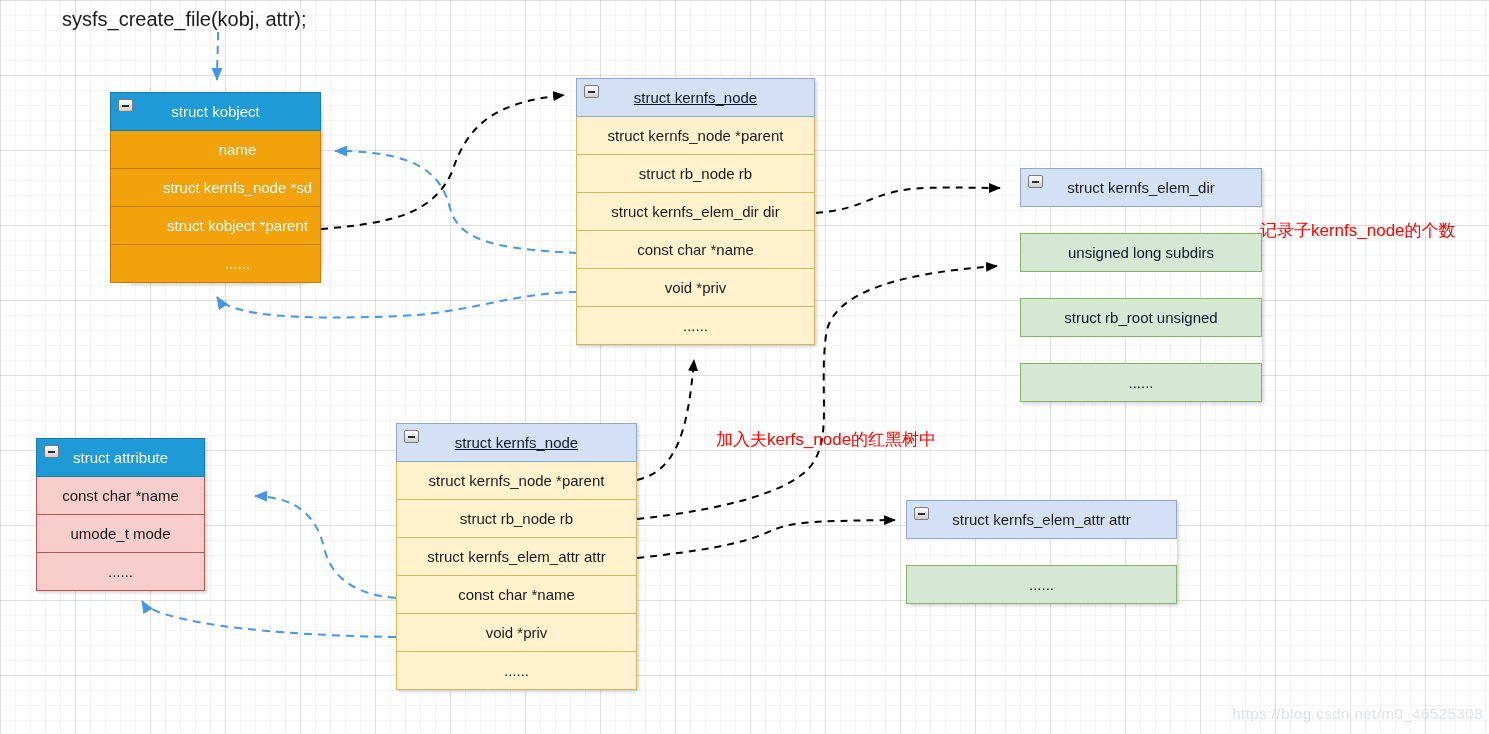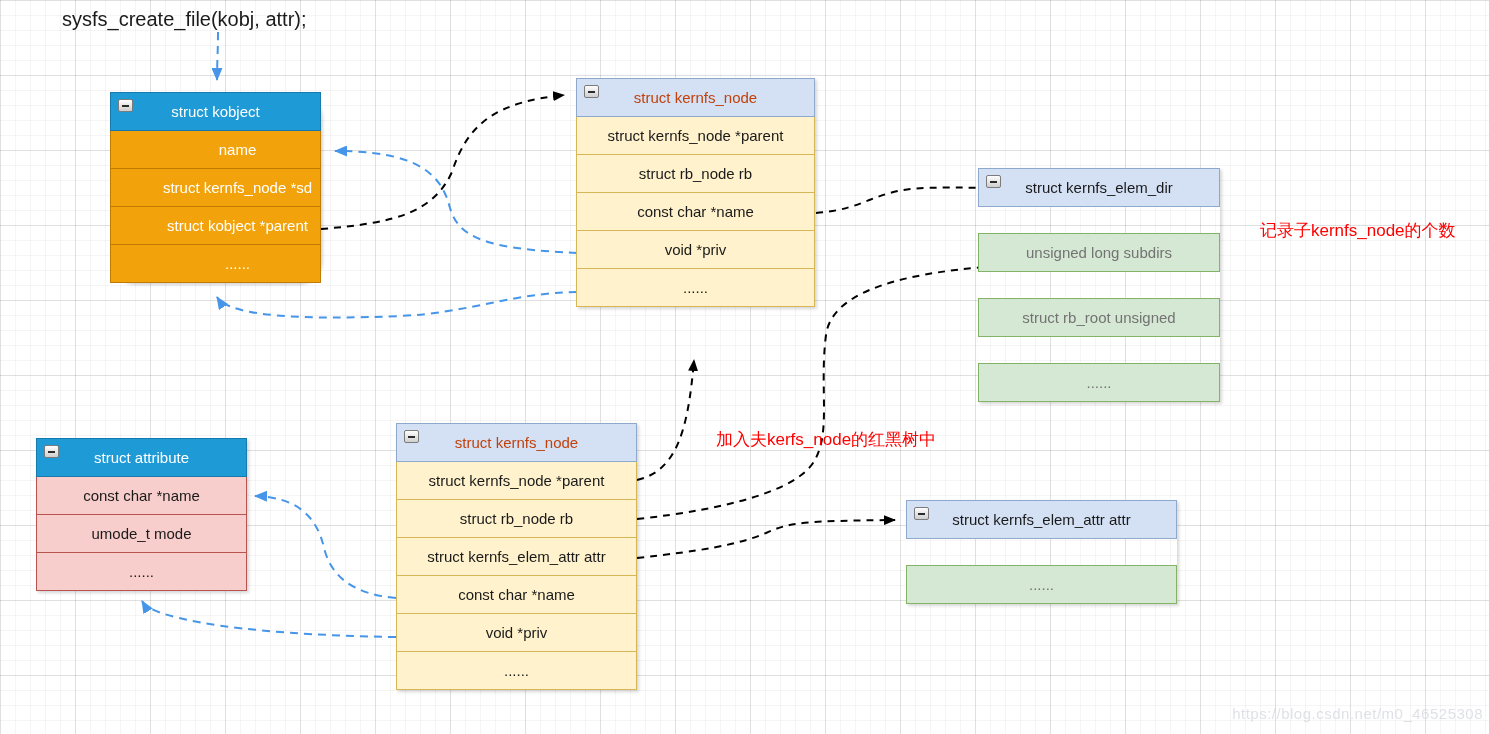--- a/index.html
+++ b/index.html
@@ -33,30 +33,30 @@
     background:linear-gradient(#fefefe,#cfcfcf);
     display:flex;align-items:center;justify-content:center;
   }
   .collapse-icon .minus{width:7px;height:2px;background:#2b2b2b;}
 
   
   .theme-orange .hdr{background:#1E9BD7;border-color:#1779AC;color:#ffffff;}
   .theme-orange .row{background:#F2A30B;border-color:#C07B00;color:#ffffff;padding-left:44px;}
   .theme-pink .hdr{background:#1E9BD7;border-color:#1779AC;color:#ffffff;}
   .theme-pink .row{background:#F8CECC;border-color:#B85450;color:#1a1a1a;}
-  .theme-yellow .hdr{background:#D4E1F5;border-color:#8FA9CC;color:#c2410c;}
+  .theme-yellow .hdr{background:#D4E1F5;border-color:#8FA9CC;color:#0f172a;text-decoration:underline;}
   .theme-yellow .row{background:#FFF2CC;border-color:#D6B656;color:#1a1a1a;}
   .theme-green .hdr{background:#D4E1F5;border-color:#8FA9CC;color:#1a1a1a;}
-  .theme-green .row{background:#D5E8D4;border-color:#82B366;color:#737373;margin-top:26px;}
+  .theme-green .row{background:#D5E8D4;border-color:#82B366;color:#0f172a;margin-top:26px;}
 
   
   .pos-kobject{left:110px;top:92px;width:211px;border-radius:24px;}
   .pos-knode-top{left:576px;top:78px;width:239px;}
-  .pos-elemdir{left:978px;top:168px;width:242px;}
-  .pos-attribute{left:36px;top:438px;width:211px;}
+  .pos-elemdir{left:1020px;top:168px;width:242px;}
+  .pos-attribute{left:36px;top:438px;width:169px;}
   .pos-knode-bottom{left:396px;top:423px;width:241px;}
   .pos-elemattr{left:906px;top:500px;width:271px;}
 
   .note{position:absolute;color:#FF0000;font-size:17px;white-space:nowrap;}
   .note-subdirs{left:1260px;top:219px;}
   .note-rbtree{left:716px;top:428px;}
 
   .watermark{
     position:absolute;right:6px;top:705px;font-size:15px;
     color:rgba(196,200,212,0.55);white-space:nowrap;letter-spacing:0.5px;
@@ -108,20 +108,21 @@
       <div class="row">struct kernfs_node *sd</div>
       <div class="row">struct kobject *parent</div>
       <div class="row">......</div>
     </div>
   <div class="struct-box theme-yellow pos-knode-top">
       <div class="hdr"><span class="collapse-icon">
           <span class="minus"></span>
         </span><span>struct kernfs_node</span></div>
       <div class="row">struct kernfs_node *parent</div>
       <div class="row">struct rb_node rb</div>
+      <div class="row">struct kernfs_elem_dir dir</div>
       <div class="row">const char *name</div>
       <div class="row">void *priv</div>
       <div class="row">......</div>
     </div>
   <div class="struct-box theme-green pos-elemdir">
       <div class="hdr"><span class="collapse-icon">
           <span class="minus"></span>
         </span><span>struct kernfs_elem_dir</span></div>
       <div class="row">unsigned long subdirs</div>
       <div class="row">struct rb_root unsigned</div>

